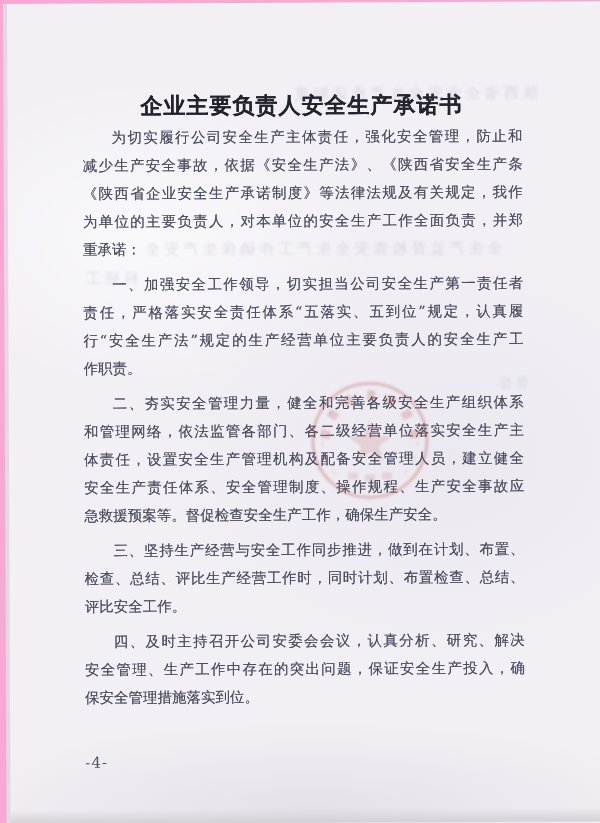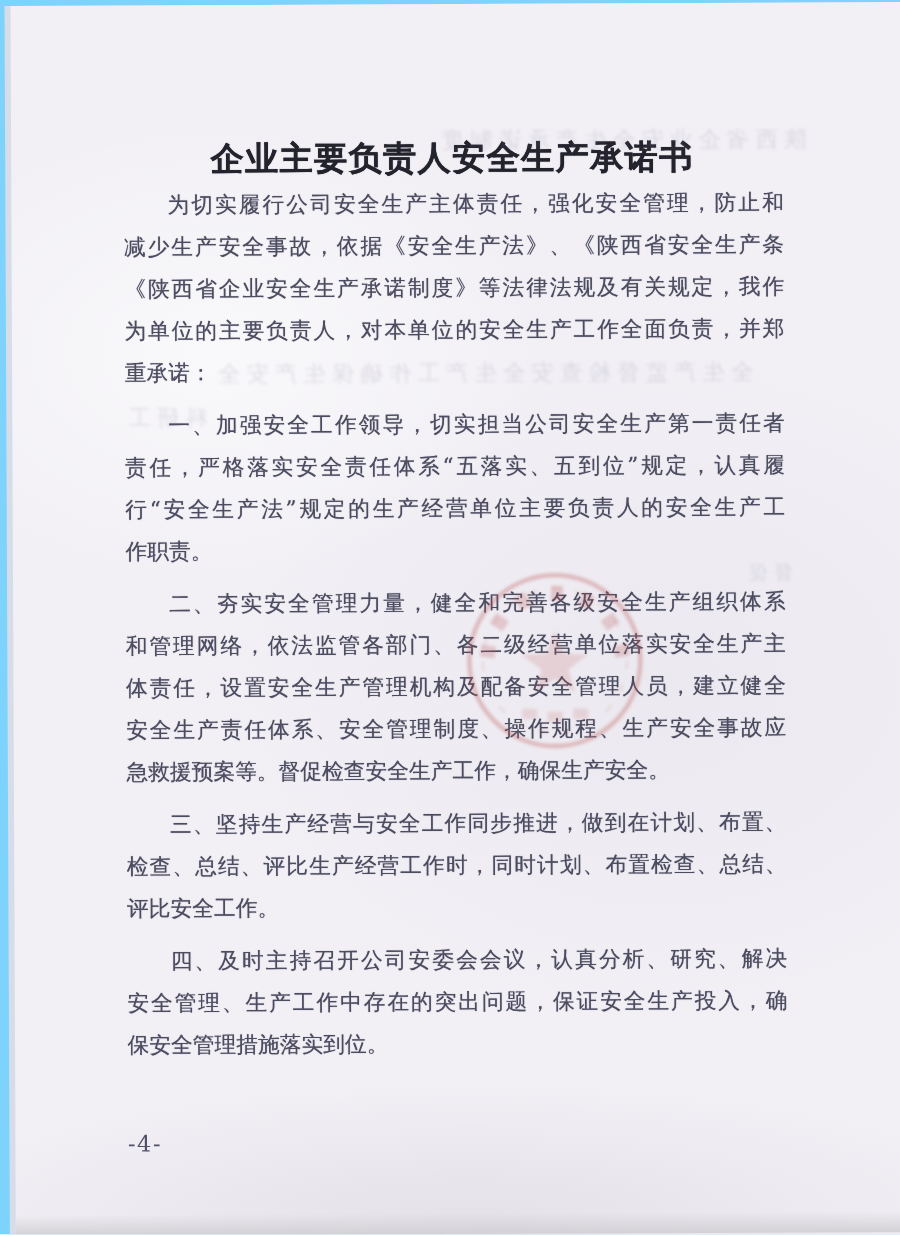--- a/index.html
+++ b/index.html
@@ -1,18 +1,18 @@
 <!DOCTYPE html>
 <html><head>
 <meta charset="utf-8">
 <style>
   html,body{margin:0;padding:0;}
   .stage{
     position:relative;width:600px;height:823px;overflow:hidden;
-    background:#7dd3fc;
+    background:#f9a8d4;
     font-family:"DejaVu Serif","Liberation Serif",serif;
   }
   .paper{
     position:absolute;left:7px;top:4px;width:600px;height:826px;
     transform:rotate(-0.25deg);transform-origin:0 0;
     background-color:#f2f0f5;
     background-image:
       radial-gradient(ellipse 320px 220px at 22% 28%, rgba(255,255,255,.55), rgba(255,255,255,0) 70%),
       radial-gradient(ellipse 420px 320px at 72% 55%, rgba(227,225,233,.45), rgba(227,225,233,0) 70%),
       radial-gradient(ellipse 500px 120px at 50% 98%, rgba(216,214,221,.55), rgba(216,214,221,0) 75%);

